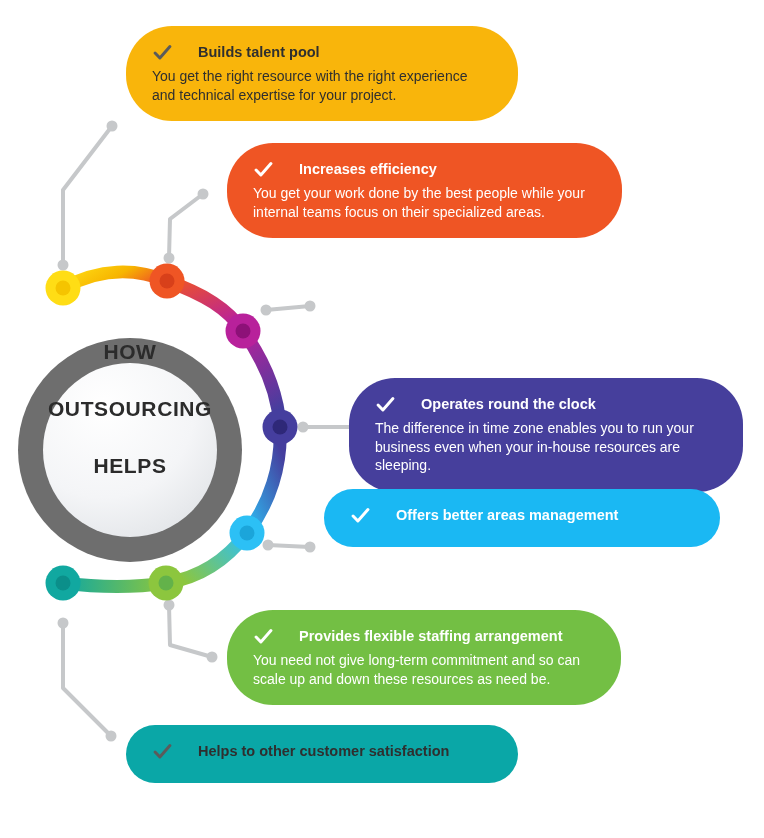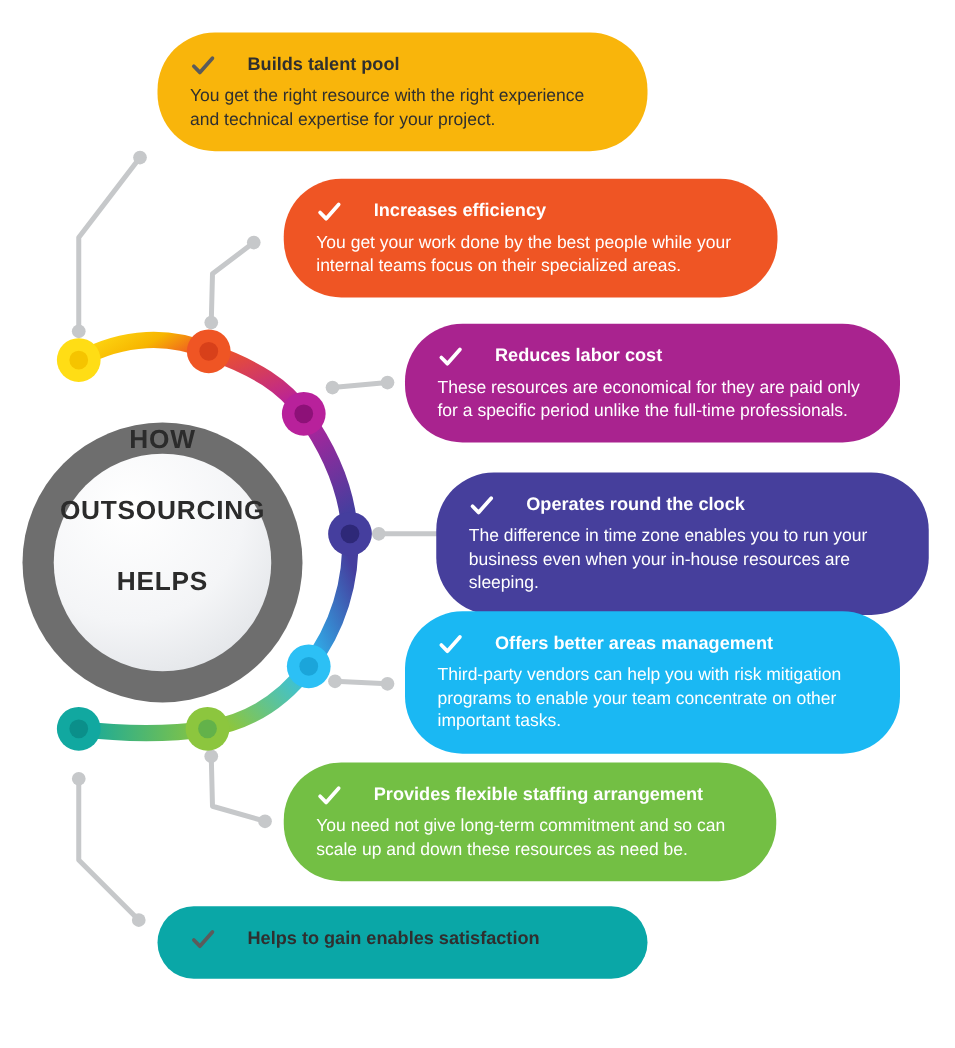--- a/index.html
+++ b/index.html
@@ -228,31 +228,20 @@
       <span class="check">
         <svg viewBox="0 0 24 24" width="21" height="21">
             <path d="M3.5 12.6 L9 18.2 L20.5 5.2" fill="none" stroke="#ffffff" stroke-width="3.4" stroke-linecap="round" stroke-linejoin="round"></path>
           </svg>
       </span>
       <span class="card-title">Increases efficiency</span>
     </div>
     <div class="card-body">You get your work done by the best people while your internal teams focus on their specialized areas.</div>
   </div>
 
-  <div class="card card-3 theme-light" style="background: rgb(169, 35, 143);">
-    <div class="card-head">
-      <span class="check">
-        <svg viewBox="0 0 24 24" width="21" height="21">
-            <path d="M3.5 12.6 L9 18.2 L20.5 5.2" fill="none" stroke="#ffffff" stroke-width="3.4" stroke-linecap="round" stroke-linejoin="round"></path>
-          </svg>
-      </span>
-      <span class="card-title">Reduces labor cost</span>
-    </div>
-    <div class="card-body">These resources are economical for they are paid only for a specific period unlike the full-time professionals.</div>
-  </div>
 
   <div class="card card-4 theme-light" style="background: rgb(70, 63, 156);">
     <div class="card-head">
       <span class="check">
         <svg viewBox="0 0 24 24" width="21" height="21">
             <path d="M3.5 12.6 L9 18.2 L20.5 5.2" fill="none" stroke="#ffffff" stroke-width="3.4" stroke-linecap="round" stroke-linejoin="round"></path>
           </svg>
       </span>
       <span class="card-title">Operates round the clock</span>
     </div>
@@ -261,21 +250,20 @@
 
   <div class="card card-5 theme-light" style="background: rgb(26, 184, 243);">
     <div class="card-head">
       <span class="check">
         <svg viewBox="0 0 24 24" width="21" height="21">
             <path d="M3.5 12.6 L9 18.2 L20.5 5.2" fill="none" stroke="#ffffff" stroke-width="3.4" stroke-linecap="round" stroke-linejoin="round"></path>
           </svg>
       </span>
       <span class="card-title">Offers better areas management</span>
     </div>
-    <div class="card-body">Third-party vendors can help you with risk mitigation programs to enable your team concentrate on other important tasks.</div>
   </div>
 
   <div class="card card-6 theme-light" style="background: rgb(115, 191, 68);">
     <div class="card-head">
       <span class="check">
         <svg viewBox="0 0 24 24" width="21" height="21">
             <path d="M3.5 12.6 L9 18.2 L20.5 5.2" fill="none" stroke="#ffffff" stroke-width="3.4" stroke-linecap="round" stroke-linejoin="round"></path>
           </svg>
       </span>
       <span class="card-title">Provides flexible staffing arrangement</span>
@@ -283,17 +271,17 @@
     <div class="card-body">You need not give long-term commitment and so can scale up and down these resources as need be.</div>
   </div>
 
   <div class="card card-7 theme-dark" style="background: rgb(10, 167, 167);">
     <div class="card-head">
       <span class="check">
         <svg viewBox="0 0 24 24" width="21" height="21">
             <path d="M3.5 12.6 L9 18.2 L20.5 5.2" fill="none" stroke="#5b5b5b" stroke-width="3.4" stroke-linecap="round" stroke-linejoin="round"></path>
           </svg>
       </span>
-      <span class="card-title">Helps to gain enables satisfaction</span>
+      <span class="card-title">Helps to other customer satisfaction</span>
     </div>
   </div>
 
 </div>
 
 </body></html>

